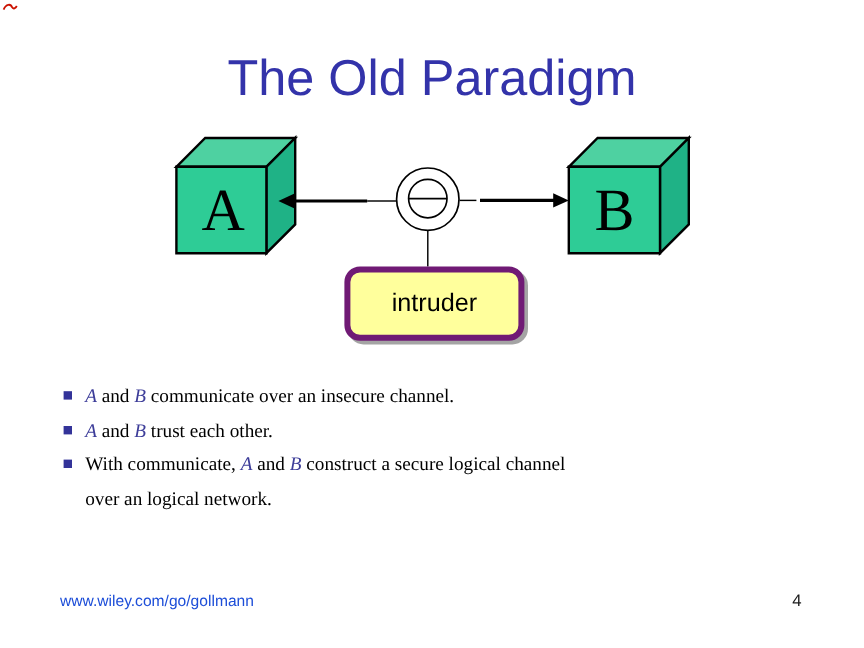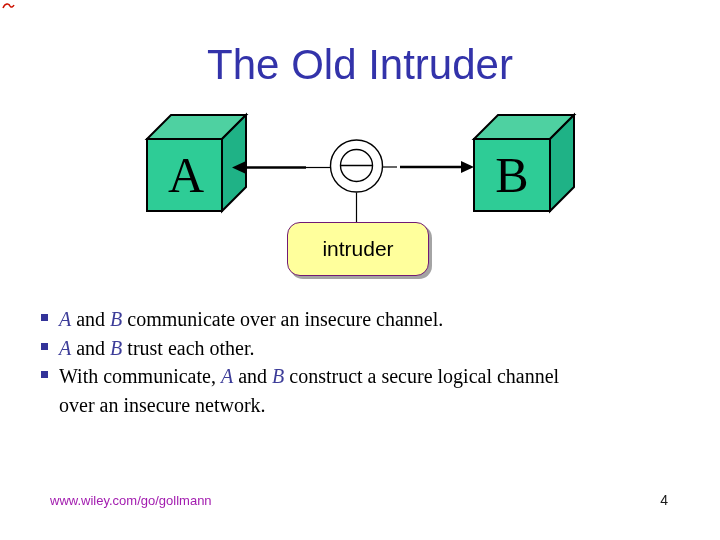--- a/index.html
+++ b/index.html
@@ -11,45 +11,45 @@
     position:absolute;top:42px;left:0;width:100%;
     text-align:center;font-size:42px;line-height:46px;
     font-family:"Liberation Sans",sans-serif;
   }
   .diagram-svg{position:absolute;left:0;top:0;width:720px;height:540px;}
   .cube-letter{
     font-family:"Liberation Serif",serif;font-size:50px;fill:#000;
   }
   .intruder-box{
     position:absolute;left:287px;top:222px;width:140px;height:52px;
-    border:1px solid #701a75;border-radius:13px;
+    border:5px solid #701a75;border-radius:13px;
     display:flex;align-items:center;justify-content:center;
     font-size:21px;color:#000;
     box-shadow:3px 3px 0 rgba(90,90,90,0.55);
   }
   .bullets{
     position:absolute;left:40px;top:305px;width:640px;
-    list-style:none;margin:0;padding:0;
-    font-family:"Liberation Serif",serif;font-size:20px;line-height:28.5px;color:#000;
+    list-style:none;margin:12px;padding:0;
+    font-family:"Liberation Serif",serif;font-size:16px;line-height:28.5px;color:#000;
   }
   .bullets li{position:relative;padding-left:19px;}
   .bullets li::before{
     content:"";position:absolute;left:1px;top:9px;width:7px;height:7px;
     background:var(--marker,#333399);
   }
   .var{font-style:italic;}
-  .footer-url{position:absolute;left:50px;top:493px;font-size:13px;color:#a21caf;}
+  .footer-url{position:absolute;left:50px;top:493px;font-size:13px;color:#1d4ed8;}
   .page-num{position:absolute;right:52px;top:492px;font-size:14px;color:#1a1a1a;}
 </style>
 </head>
 <body>
 
 <div class="slide">
 
-  <div class="title" style="color: rgb(51, 51, 170);">The Old Intruder</div>
+  <div class="title" style="color: rgb(51, 51, 170);">The Old Paradigm</div>
 
   <svg class="diagram-svg" viewBox="0 0 720 540">
 
     <path d="M3,8 C5,3 9,3 10,6 C11,8 13,7 14,5" fill="none" stroke-width="1.5" stroke="#cc1100"></path>
 
     <g stroke="#000" stroke-width="2" stroke-linejoin="miter">
       <polygon points="147,139 171,115 246,115 222,139" fill="#4ed1a1"></polygon>
       <polygon points="222,139 246,115 246,187 222,211" fill="#1fb286"></polygon>
       <polygon points="147,139 222,139 222,211 147,211" fill="#2ecc96"></polygon>
     </g>
@@ -83,18 +83,18 @@
     <line x1="356.5" y1="192.5" x2="356.5" y2="222" stroke="#000" stroke-width="1.2"></line>
   </svg>
 
   <div class="intruder-box" style="background-color: rgb(255, 255, 156);">
     <span>intruder</span>
   </div>
 
   <ul class="bullets">
       <li><span class="var" style="color: rgb(61, 61, 153);">A</span><span> and </span><span class="var" style="color: rgb(61, 61, 153);">B</span><span> communicate over an insecure channel.</span></li>
       <li><span class="var" style="color: rgb(61, 61, 153);">A</span><span> and </span><span class="var" style="color: rgb(61, 61, 153);">B</span><span> trust each other.</span></li>
-      <li><span>With communicate, </span><span class="var" style="color: rgb(61, 61, 153);">A</span><span> and </span><span class="var" style="color: rgb(61, 61, 153);">B</span><span> construct a secure logical channel</span><br><span>over an insecure network.</span></li>
+      <li><span>With communicate, </span><span class="var" style="color: rgb(61, 61, 153);">A</span><span> and </span><span class="var" style="color: rgb(61, 61, 153);">B</span><span> construct a secure logical channel</span><br><span>over an logical network.</span></li>
     </ul>
 
   <div class="footer-url">www.wiley.com/go/gollmann</div>
   <div class="page-num">4</div>
 </div>
 
 </body></html>

